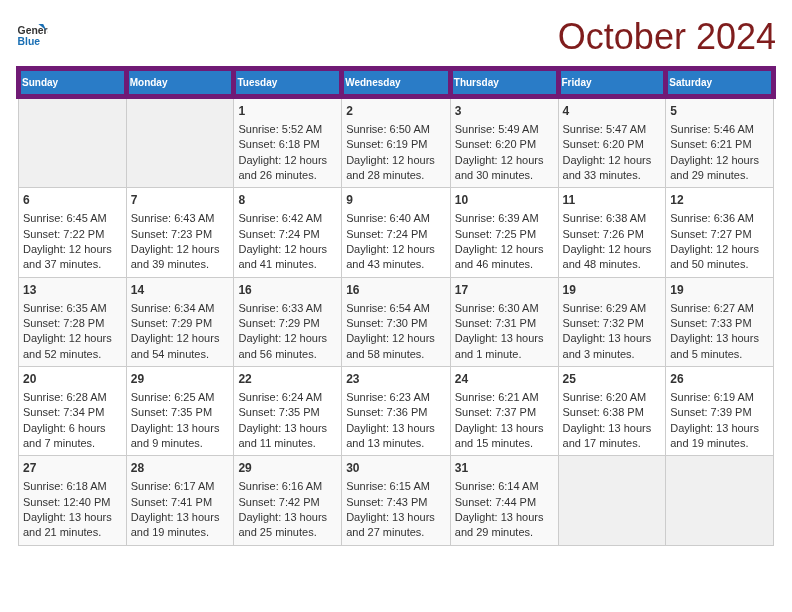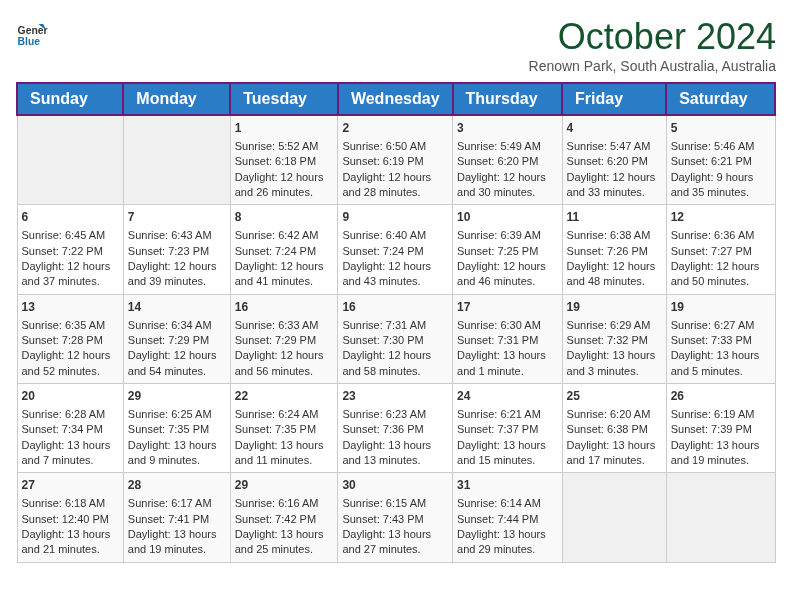--- a/index.html
+++ b/index.html
@@ -24,39 +24,39 @@
     .logo-icon {
       width: 32px;
       height: 32px;
     }
     .title-area {
       text-align: right;
     }
     .month-title {
       font-size: 36px;
       font-weight: normal;
-      color: #14532d;
+      color: #7f1d1d;
     }
     .subtitle {
       font-size: 14px;
       color: #555;
     }
     table {
       width: 100%;
       border-collapse: collapse;
       font-size: 11px;
     }
     thead tr th {
       background: #2a7cc7;
       color: #fff;
       text-align: left;
-      padding: 6px 12px;
-      font-size: 16px;
+      padding: 6px 1px;
+      font-size: 10px;
       font-weight: bold;
-      border: 2px solid #701a75;
+      border: 5px solid #701a75;
     }
     tbody tr td {
       vertical-align: top;
       border: 1px solid #ccc;
       padding: 4px;
       height: 80px;
       width: 113px;
       color: #333;
       line-height: 1.4;
     }
@@ -82,21 +82,20 @@
 <div class="header">
   <div class="logo">
     <svg class="logo-icon" viewBox="0 0 40 40">
       <text x="2" y="22" font-size="13" font-weight="bold" fill="#333">General</text>
       <text x="2" y="36" font-size="13" font-weight="bold" fill="#1a6fb4">Blue</text>
       <polygon points="28,10 38,18 34,10" fill="#1a6fb4"></polygon>
     </svg>
   </div>
   <div class="title-area">
     <div class="month-title">October 2024</div>
-    <div class="subtitle">Renown Park, South Australia, Australia</div>
   </div>
 </div>
 
 <table>
   <thead>
     <tr id="header-row">
         <th>Sunday</th>
         <th>Monday</th>
         <th>Tuesday</th>
         <th>Wednesday</th>
@@ -106,42 +105,42 @@
       </tr>
   </thead>
   <tbody id="calendar-body">
       <tr>
         <td class="empty-cell"></td>
         <td class="empty-cell"></td>
         <td><span class="day-num">1</span><span>Sunrise: 5:52 AM</span><br><span>Sunset: 6:18 PM</span><br><span>Daylight: 12 hours and 26 minutes.</span></td>
         <td><span class="day-num">2</span><span>Sunrise: 6:50 AM</span><br><span>Sunset: 6:19 PM</span><br><span>Daylight: 12 hours and 28 minutes.</span></td>
         <td><span class="day-num">3</span><span>Sunrise: 5:49 AM</span><br><span>Sunset: 6:20 PM</span><br><span>Daylight: 12 hours and 30 minutes.</span></td>
         <td><span class="day-num">4</span><span>Sunrise: 5:47 AM</span><br><span>Sunset: 6:20 PM</span><br><span>Daylight: 12 hours and 33 minutes.</span></td>
-        <td><span class="day-num">5</span><span>Sunrise: 5:46 AM</span><br><span>Sunset: 6:21 PM</span><br><span>Daylight: 9 hours and 35 minutes.</span></td>
+        <td><span class="day-num">5</span><span>Sunrise: 5:46 AM</span><br><span>Sunset: 6:21 PM</span><br><span>Daylight: 12 hours and 29 minutes.</span></td>
       </tr>
       <tr>
         <td><span class="day-num">6</span><span>Sunrise: 6:45 AM</span><br><span>Sunset: 7:22 PM</span><br><span>Daylight: 12 hours and 37 minutes.</span></td>
         <td><span class="day-num">7</span><span>Sunrise: 6:43 AM</span><br><span>Sunset: 7:23 PM</span><br><span>Daylight: 12 hours and 39 minutes.</span></td>
         <td><span class="day-num">8</span><span>Sunrise: 6:42 AM</span><br><span>Sunset: 7:24 PM</span><br><span>Daylight: 12 hours and 41 minutes.</span></td>
         <td><span class="day-num">9</span><span>Sunrise: 6:40 AM</span><br><span>Sunset: 7:24 PM</span><br><span>Daylight: 12 hours and 43 minutes.</span></td>
         <td><span class="day-num">10</span><span>Sunrise: 6:39 AM</span><br><span>Sunset: 7:25 PM</span><br><span>Daylight: 12 hours and 46 minutes.</span></td>
         <td><span class="day-num">11</span><span>Sunrise: 6:38 AM</span><br><span>Sunset: 7:26 PM</span><br><span>Daylight: 12 hours and 48 minutes.</span></td>
         <td><span class="day-num">12</span><span>Sunrise: 6:36 AM</span><br><span>Sunset: 7:27 PM</span><br><span>Daylight: 12 hours and 50 minutes.</span></td>
       </tr>
       <tr>
         <td><span class="day-num">13</span><span>Sunrise: 6:35 AM</span><br><span>Sunset: 7:28 PM</span><br><span>Daylight: 12 hours and 52 minutes.</span></td>
         <td><span class="day-num">14</span><span>Sunrise: 6:34 AM</span><br><span>Sunset: 7:29 PM</span><br><span>Daylight: 12 hours and 54 minutes.</span></td>
         <td><span class="day-num">16</span><span>Sunrise: 6:33 AM</span><br><span>Sunset: 7:29 PM</span><br><span>Daylight: 12 hours and 56 minutes.</span></td>
-        <td><span class="day-num">16</span><span>Sunrise: 7:31 AM</span><br><span>Sunset: 7:30 PM</span><br><span>Daylight: 12 hours and 58 minutes.</span></td>
+        <td><span class="day-num">16</span><span>Sunrise: 6:54 AM</span><br><span>Sunset: 7:30 PM</span><br><span>Daylight: 12 hours and 58 minutes.</span></td>
         <td><span class="day-num">17</span><span>Sunrise: 6:30 AM</span><br><span>Sunset: 7:31 PM</span><br><span>Daylight: 13 hours and 1 minute.</span></td>
         <td><span class="day-num">19</span><span>Sunrise: 6:29 AM</span><br><span>Sunset: 7:32 PM</span><br><span>Daylight: 13 hours and 3 minutes.</span></td>
         <td><span class="day-num">19</span><span>Sunrise: 6:27 AM</span><br><span>Sunset: 7:33 PM</span><br><span>Daylight: 13 hours and 5 minutes.</span></td>
       </tr>
       <tr>
-        <td><span class="day-num">20</span><span>Sunrise: 6:28 AM</span><br><span>Sunset: 7:34 PM</span><br><span>Daylight: 13 hours and 7 minutes.</span></td>
+        <td><span class="day-num">20</span><span>Sunrise: 6:28 AM</span><br><span>Sunset: 7:34 PM</span><br><span>Daylight: 6 hours and 7 minutes.</span></td>
         <td><span class="day-num">29</span><span>Sunrise: 6:25 AM</span><br><span>Sunset: 7:35 PM</span><br><span>Daylight: 13 hours and 9 minutes.</span></td>
         <td><span class="day-num">22</span><span>Sunrise: 6:24 AM</span><br><span>Sunset: 7:35 PM</span><br><span>Daylight: 13 hours and 11 minutes.</span></td>
         <td><span class="day-num">23</span><span>Sunrise: 6:23 AM</span><br><span>Sunset: 7:36 PM</span><br><span>Daylight: 13 hours and 13 minutes.</span></td>
         <td><span class="day-num">24</span><span>Sunrise: 6:21 AM</span><br><span>Sunset: 7:37 PM</span><br><span>Daylight: 13 hours and 15 minutes.</span></td>
         <td><span class="day-num">25</span><span>Sunrise: 6:20 AM</span><br><span>Sunset: 6:38 PM</span><br><span>Daylight: 13 hours and 17 minutes.</span></td>
         <td><span class="day-num">26</span><span>Sunrise: 6:19 AM</span><br><span>Sunset: 7:39 PM</span><br><span>Daylight: 13 hours and 19 minutes.</span></td>
       </tr>
       <tr>
         <td><span class="day-num">27</span><span>Sunrise: 6:18 AM</span><br><span>Sunset: 12:40 PM</span><br><span>Daylight: 13 hours and 21 minutes.</span></td>
         <td><span class="day-num">28</span><span>Sunrise: 6:17 AM</span><br><span>Sunset: 7:41 PM</span><br><span>Daylight: 13 hours and 19 minutes.</span></td>

